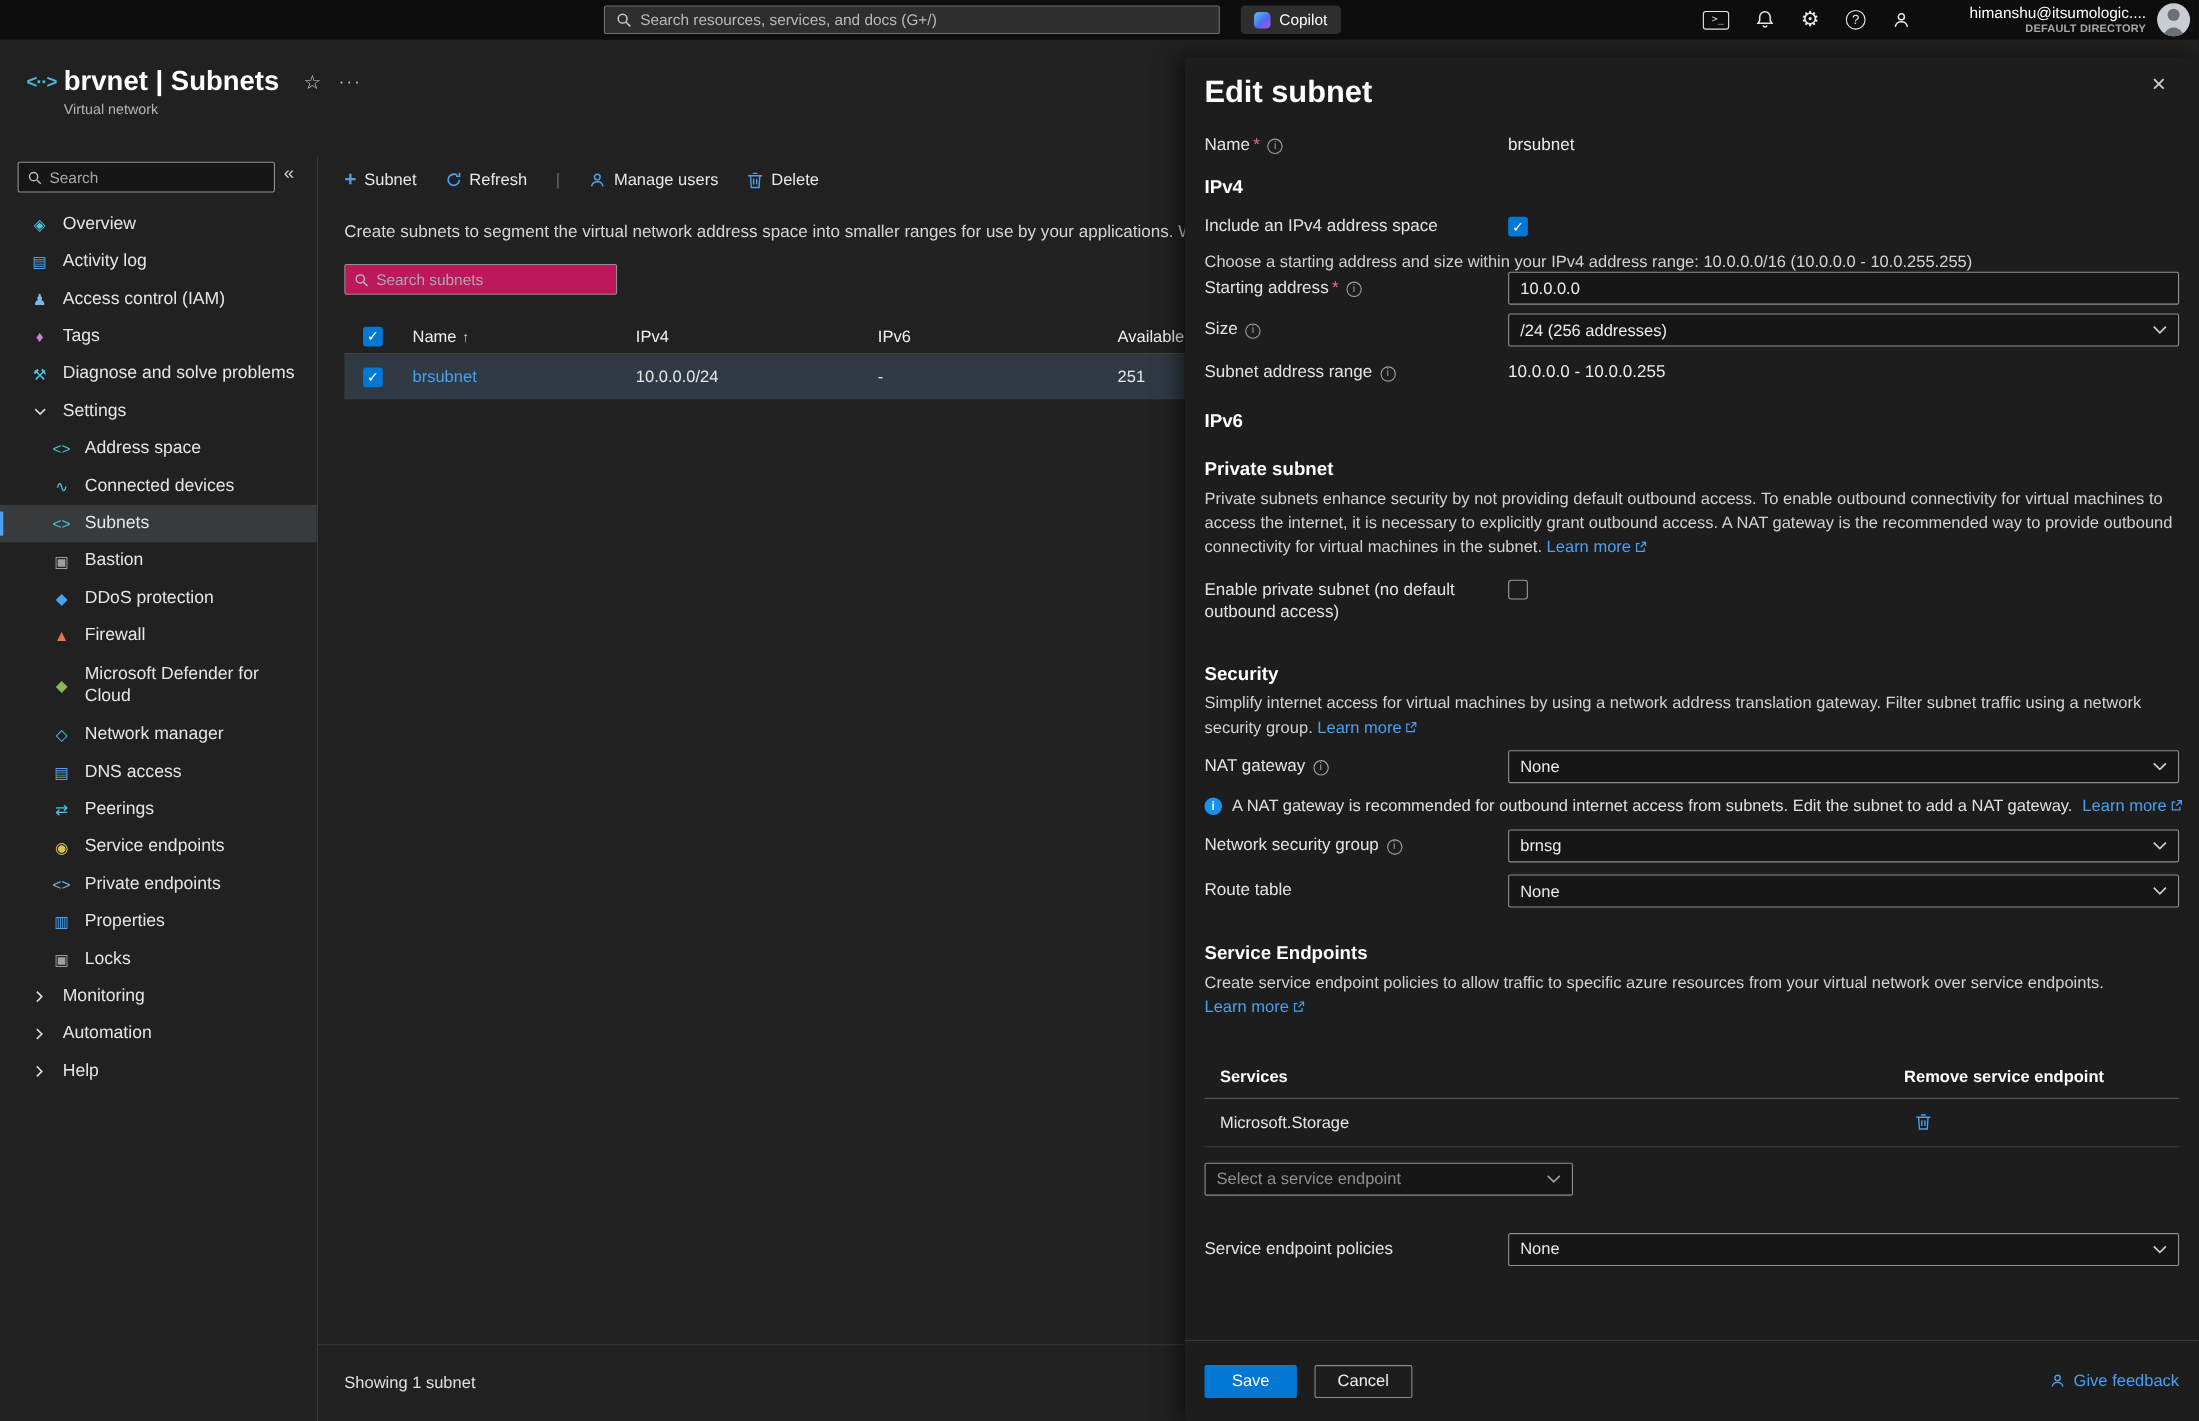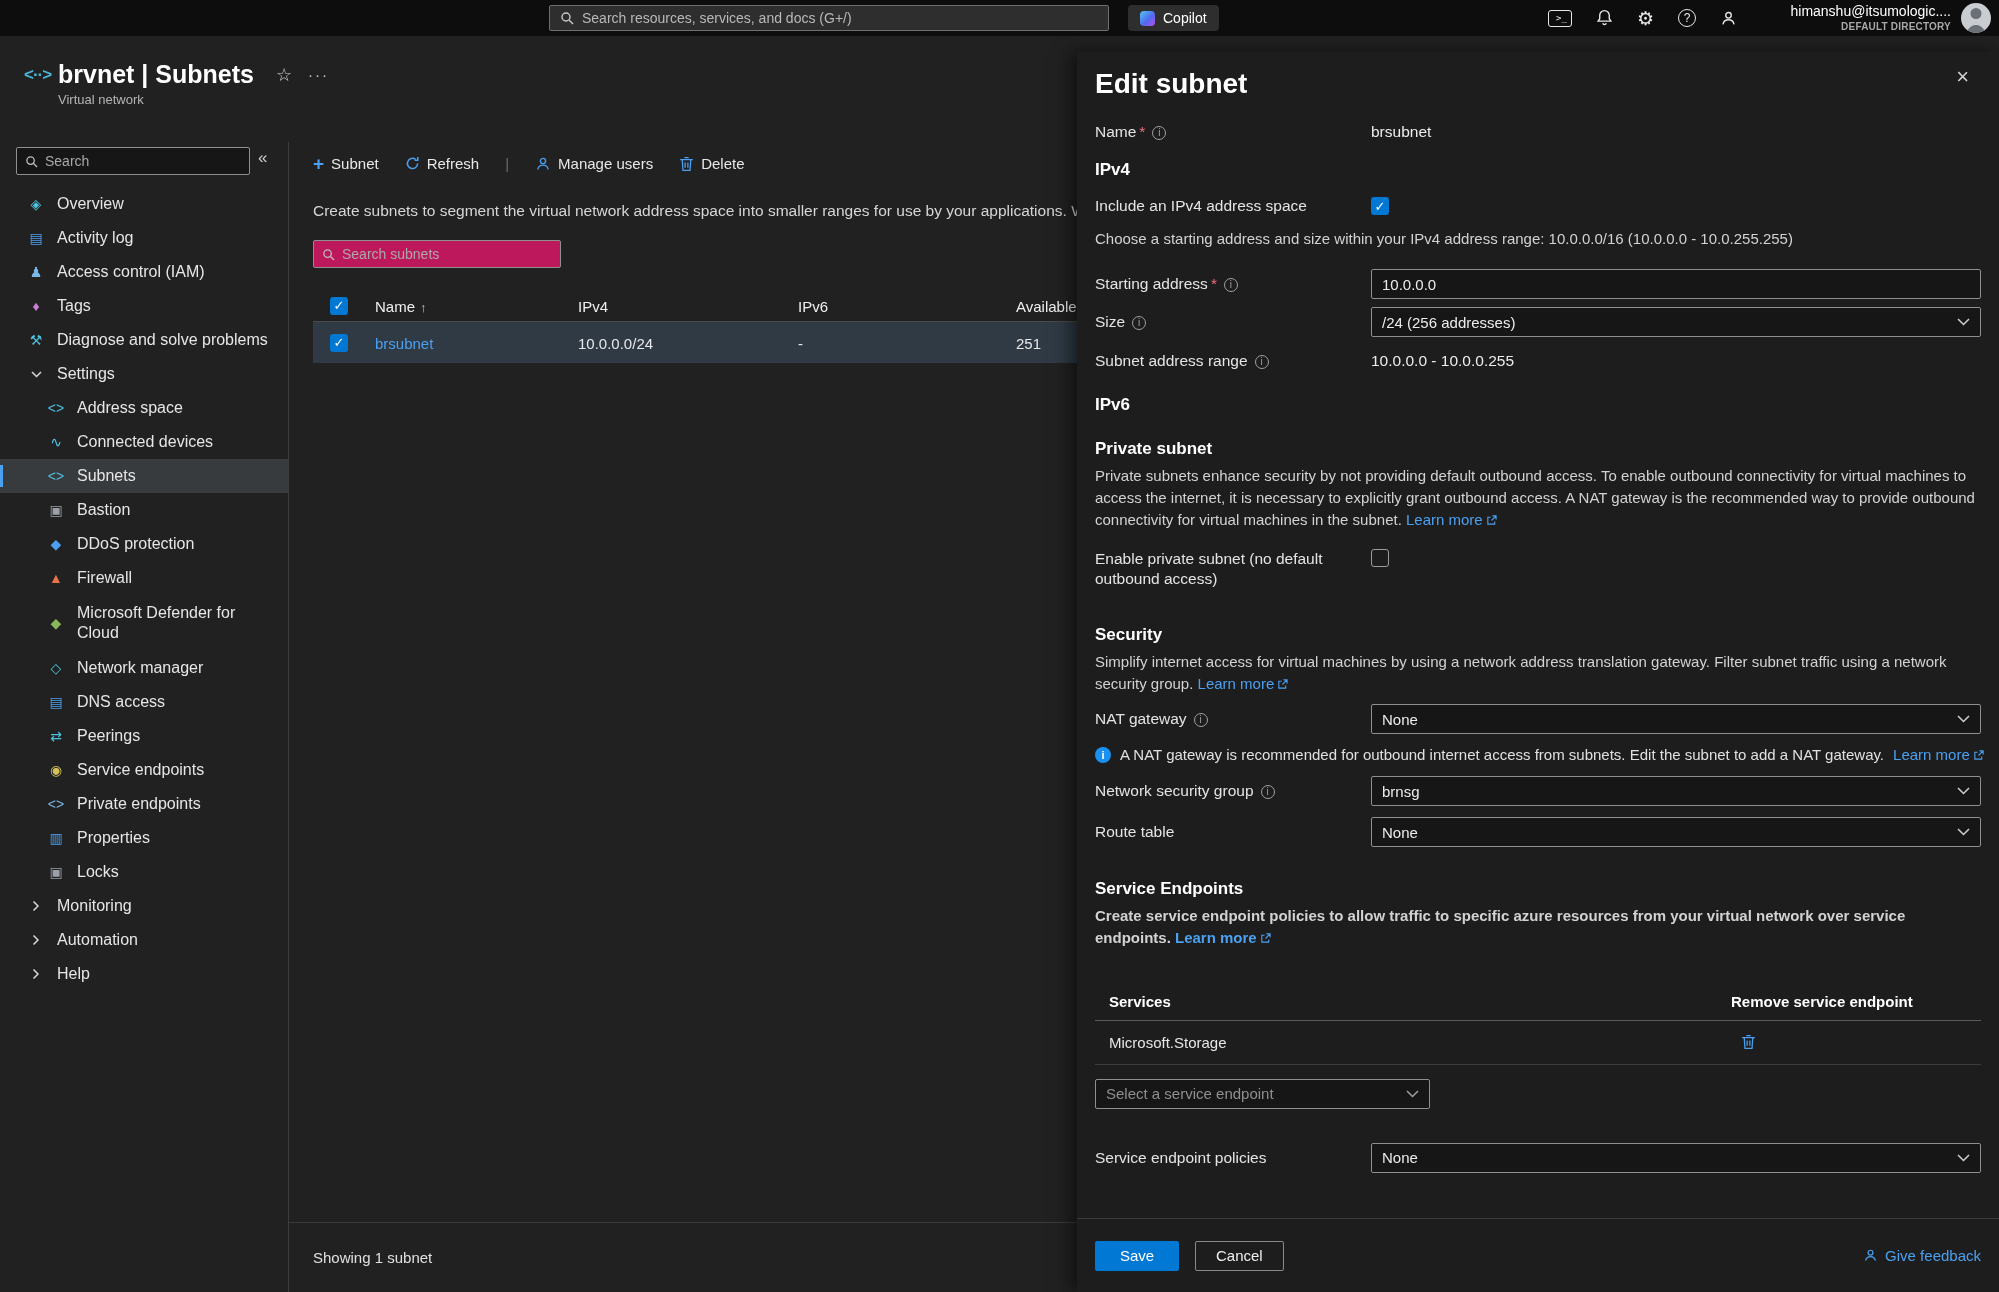--- a/index.html
+++ b/index.html
@@ -390,21 +390,21 @@
         <span class="flabel">Include an IPv4 address space</span>
         <div class="fctrl">
             <span class="cb on">
               <span>✓</span>
             </span>
           </div>
       </div>
 
       <div class="hint" style="margin-top:14px;">Choose a starting address and size within your IPv4 address range: 10.0.0.0/16 (10.0.0.0 - 10.0.255.255)</div>
 
-      <div class="frow" style="margin-top:22px;">
+      <div class="frow" style="margin-top:0;">
         <span class="flabel"><span>Starting address</span><span class="req">*</span><i class="info">
               <span>i</span>
             </i></span>
         <div class="fctrl">
             <input class="tinput" value="10.0.0.0" style="">
           </div>
       </div>
 
       <div class="frow" style="margin-top:8px;">
         <span class="flabel"><span>Size</span><i class="info">
@@ -505,21 +505,21 @@
             <span>None</span>
             <svg width="13" height="8" viewBox="0 0 13 8">
                 <path d="M1 1l5.5 5.5L12 1" fill="none" stroke="#cfcfcf" stroke-width="1.5"></path>
               </svg>
           </div>
         </div>
       </div>
 
       <div class="sect" style="margin-top:32px;">Service Endpoints</div>
 
-      <p class="para" style="margin-top:6px;font-weight:bold;">
+      <p class="para" style="margin-top:6px;">
         <span>Create service endpoint policies to allow traffic to specific azure resources from your virtual network over service endpoints.</span>
         <a class="link"><span>Learn more</span><svg width="11" height="11" viewBox="0 0 12 12">
               <path d="M5 2.5H2v7.5h7.5V7" fill="none" stroke="currentColor" stroke-width="1.2"></path>
               <path d="M7 1h4v4M10.7 1.3L6 6" fill="none" stroke="currentColor" stroke-width="1.2"></path>
             </svg></a>
       </p>
 
       <div class="svc-head" style="margin-top:44px;">
         <span class="left">Services</span>
         <span class="right">Remove service endpoint</span>

